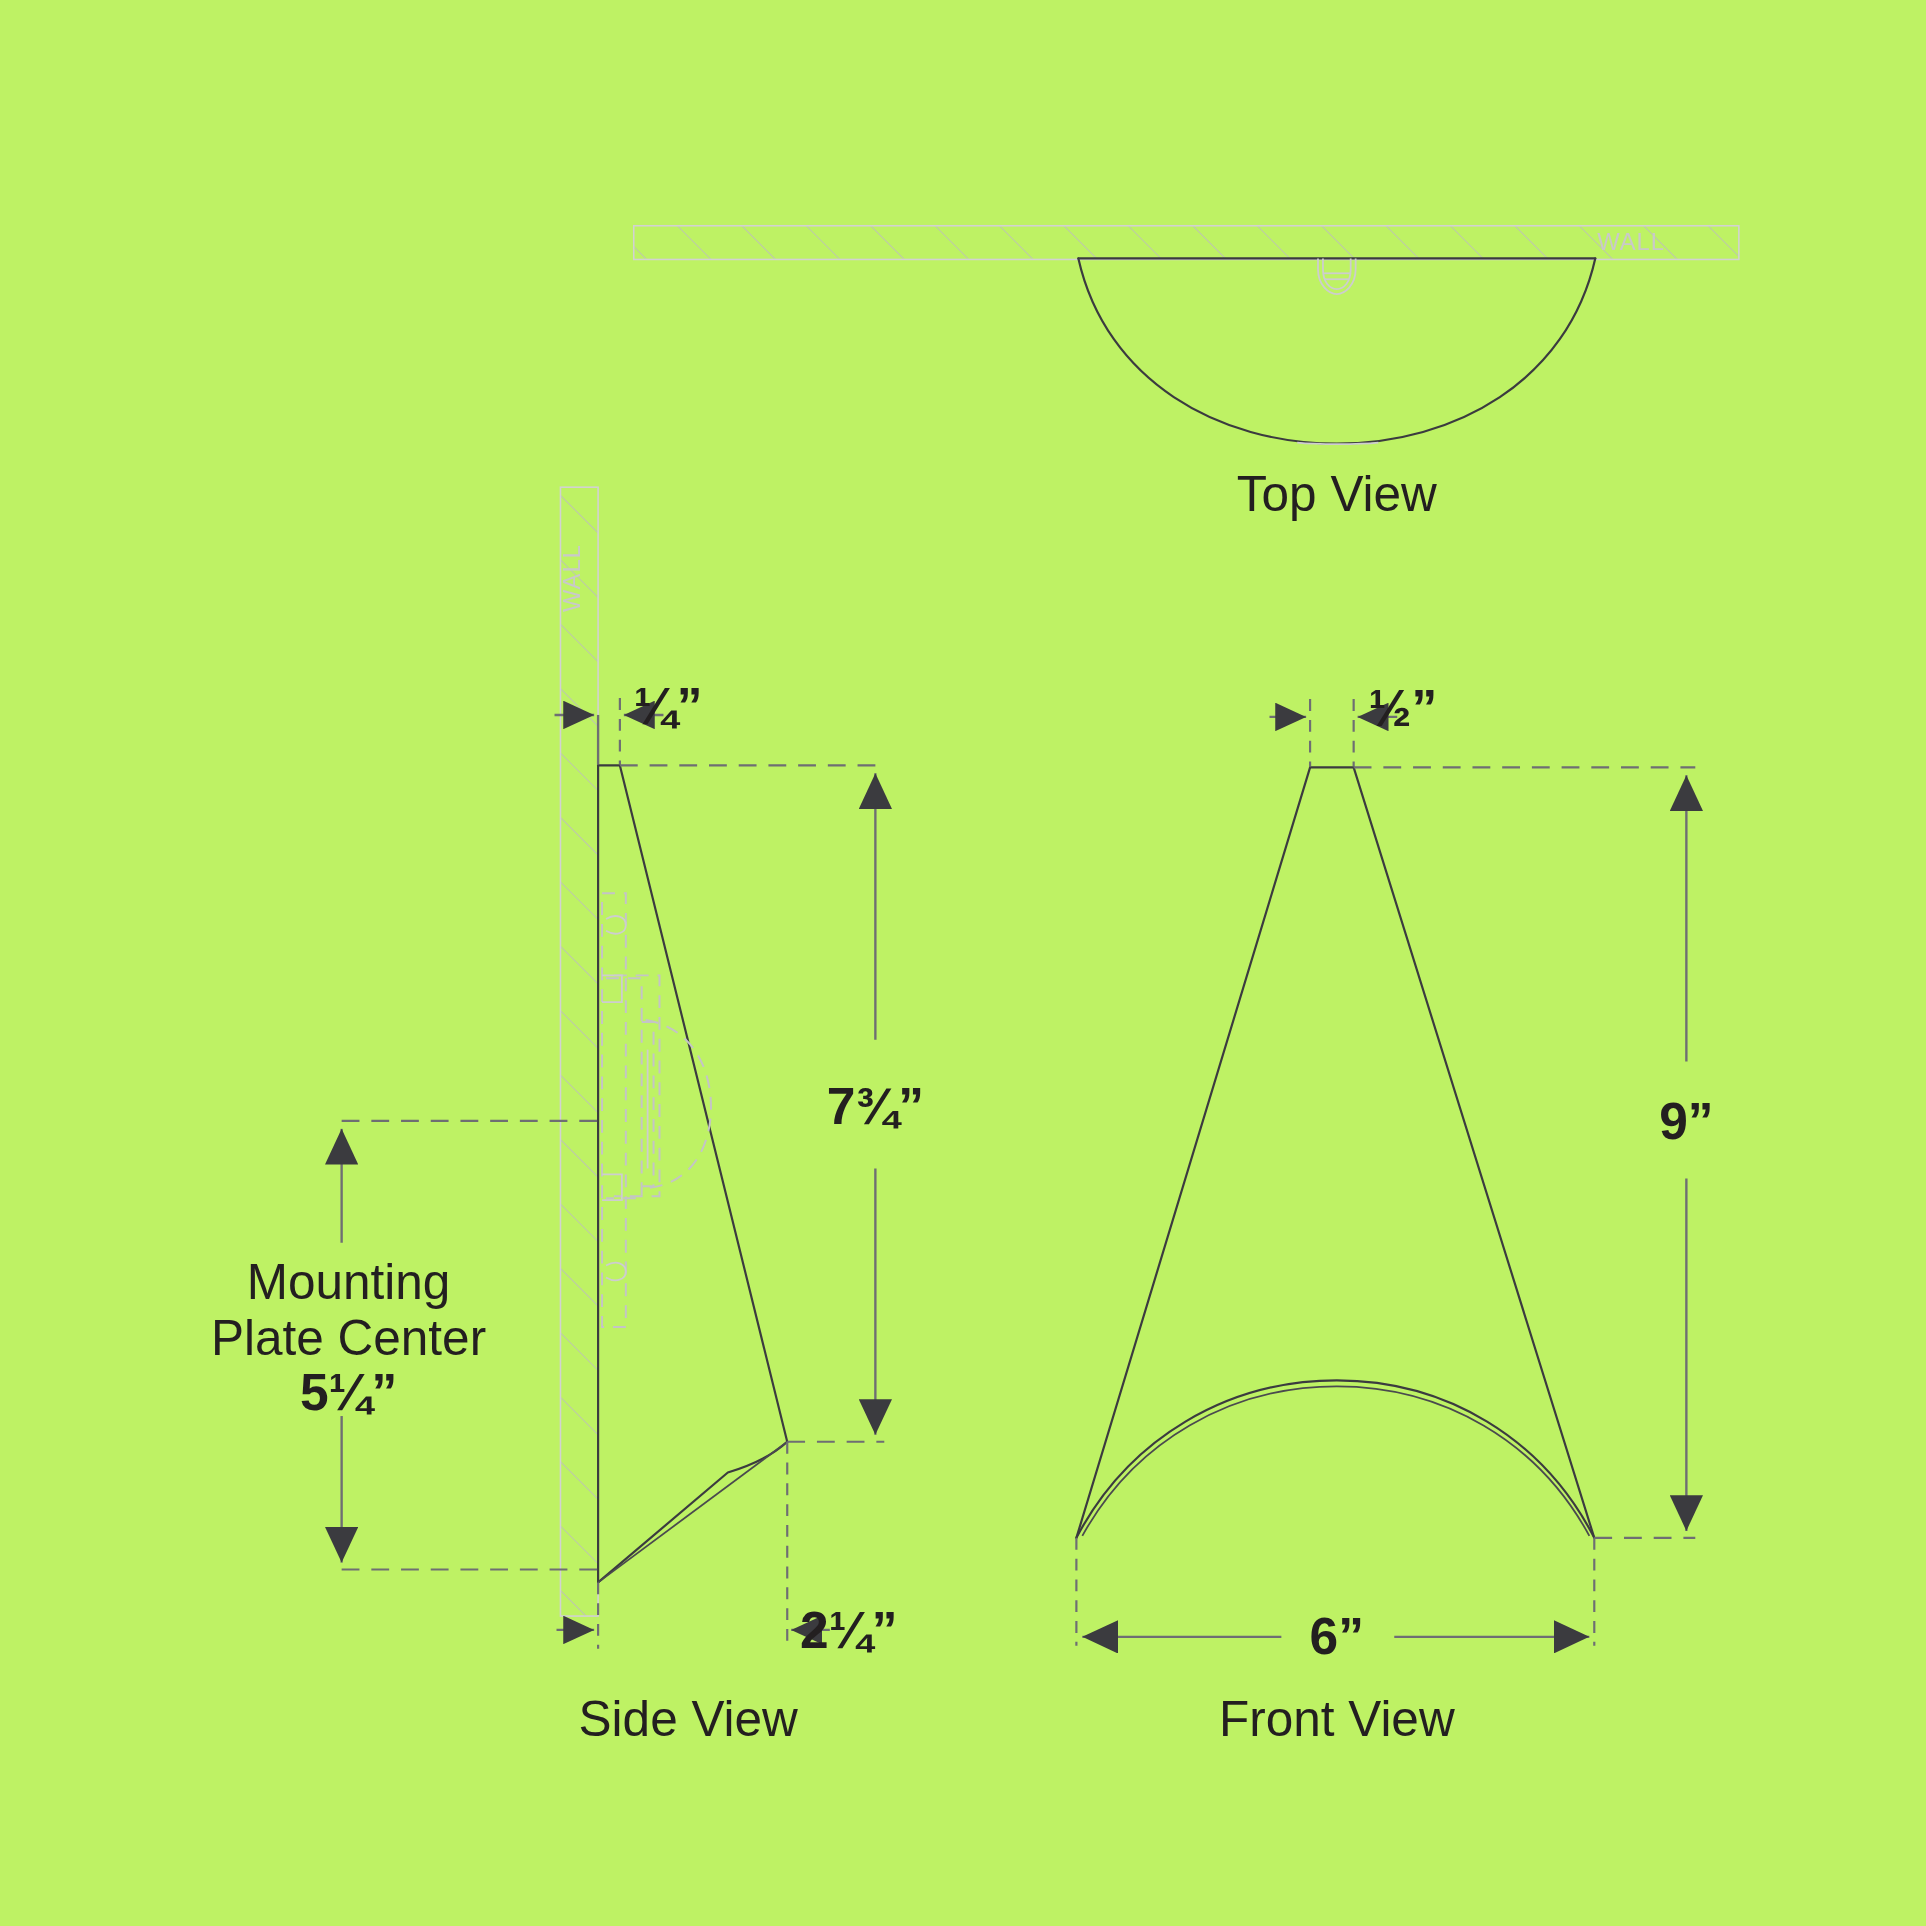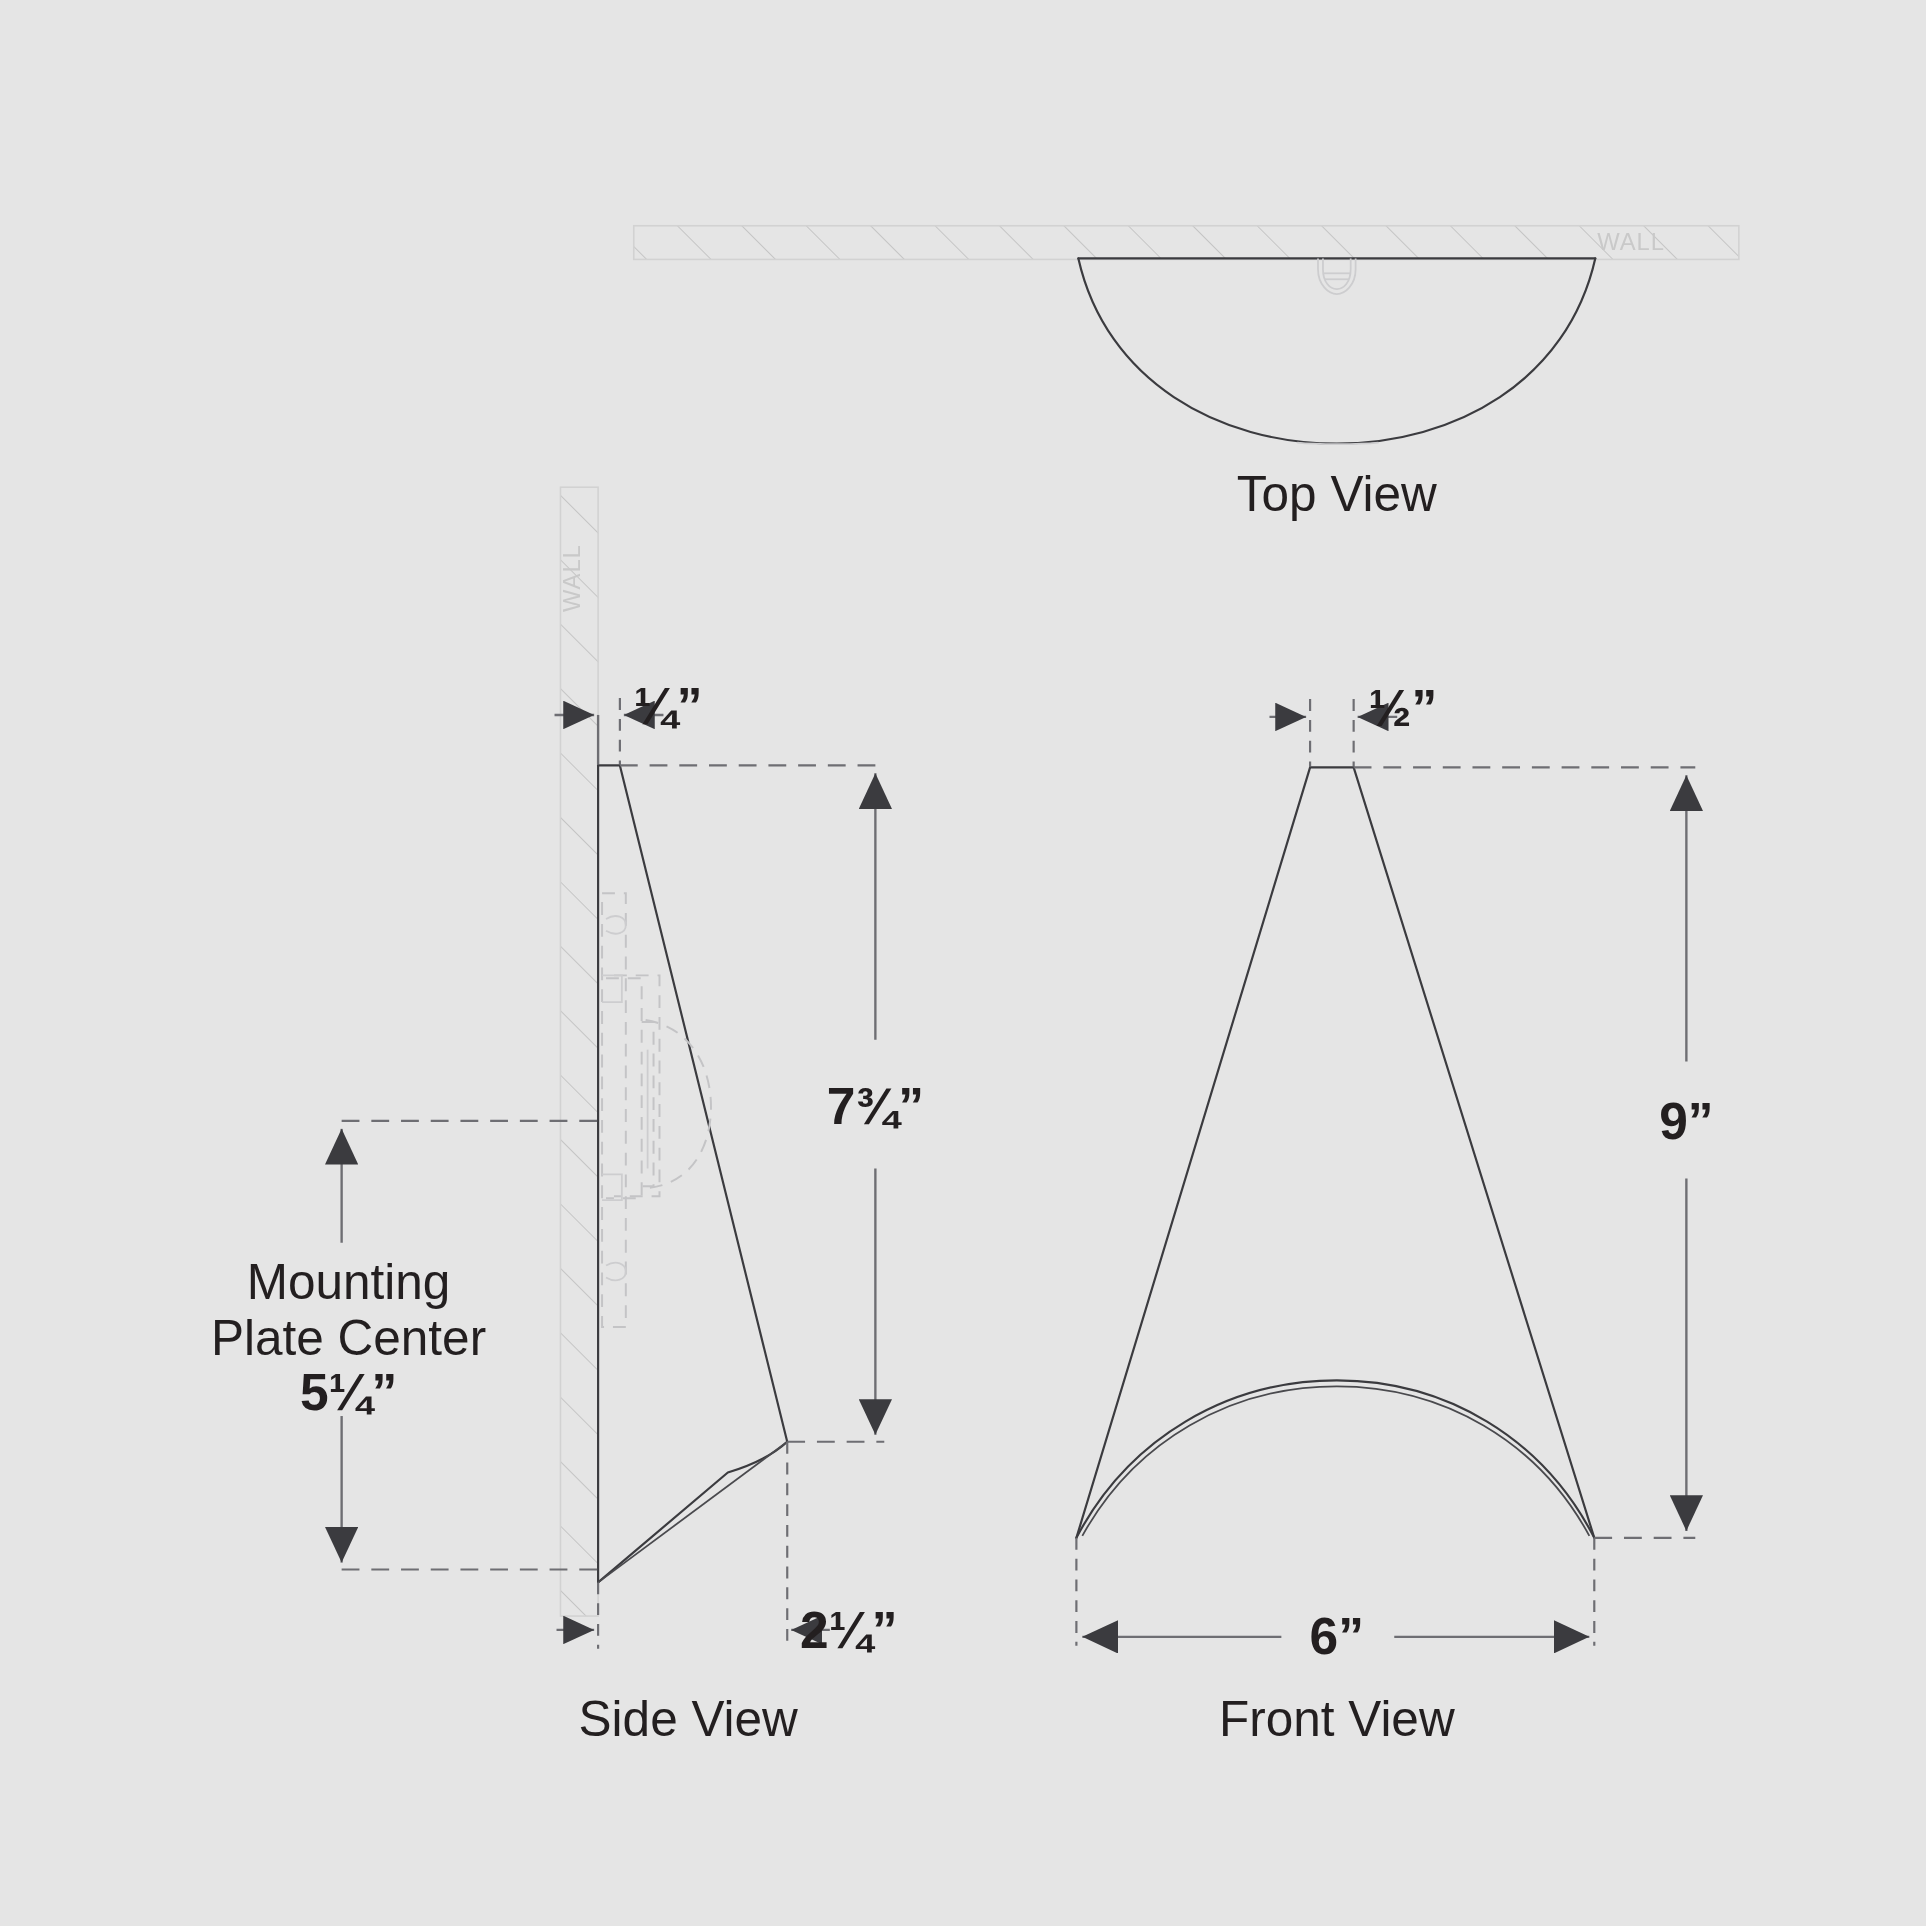--- a/index.html
+++ b/index.html
@@ -12,21 +12,21 @@
     width: 1927px;
     height: 1927px;
     font-family: "Liberation Sans", sans-serif;
     color: #231f20;
     overflow: hidden;
   }
   #sheet {
     position: relative;
     width: 1927px;
     height: 1927px;
-    background: #e5e5e5;
+    background: #bef264;
   }
   svg#drawing {
     position: absolute;
     left: 0;
     top: 0;
     width: 1927px;
     height: 1927px;
     display: block;
   }
   .view-label {

